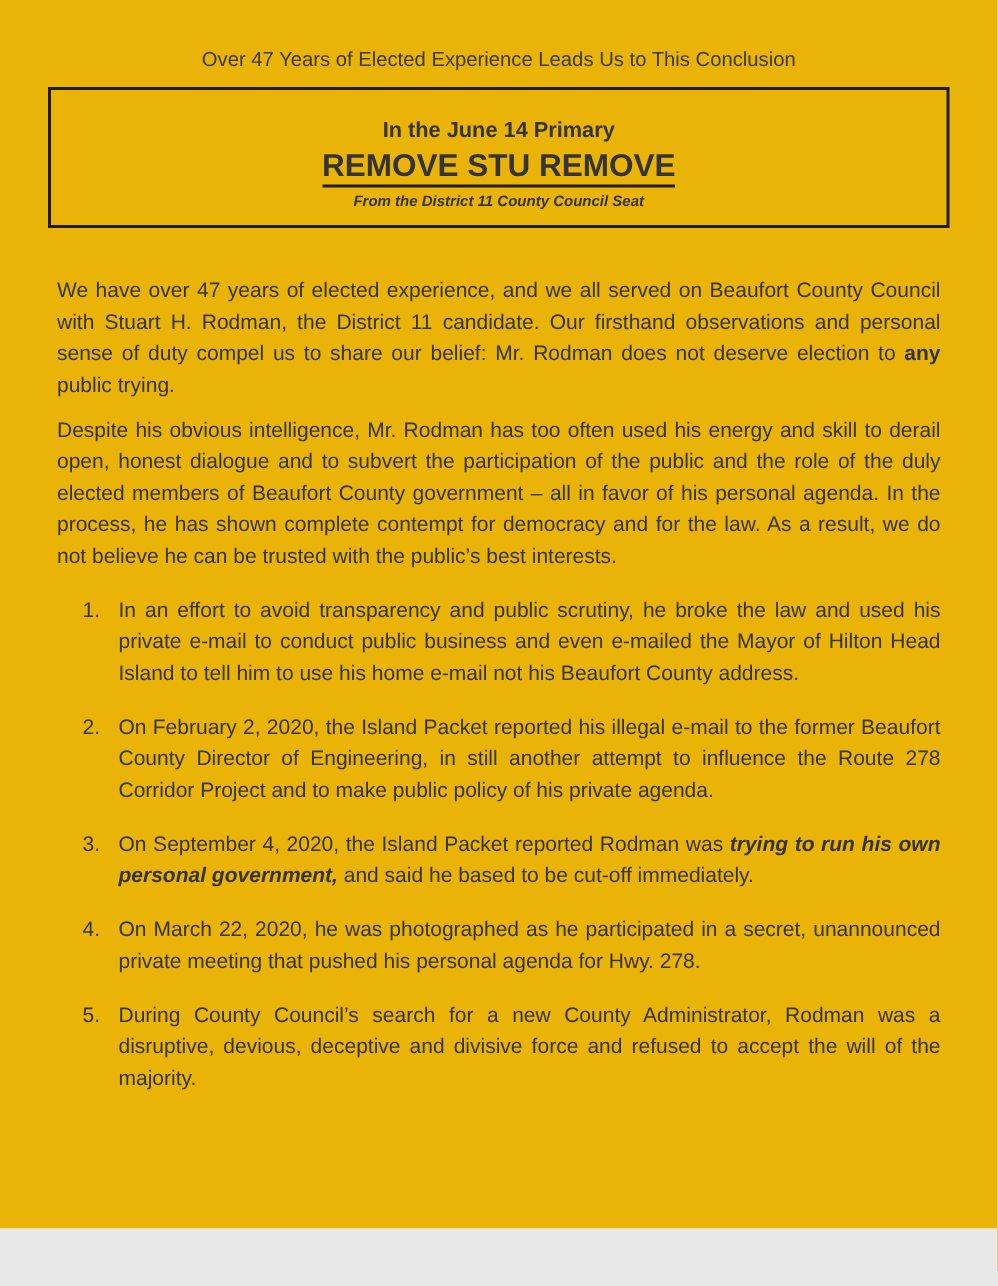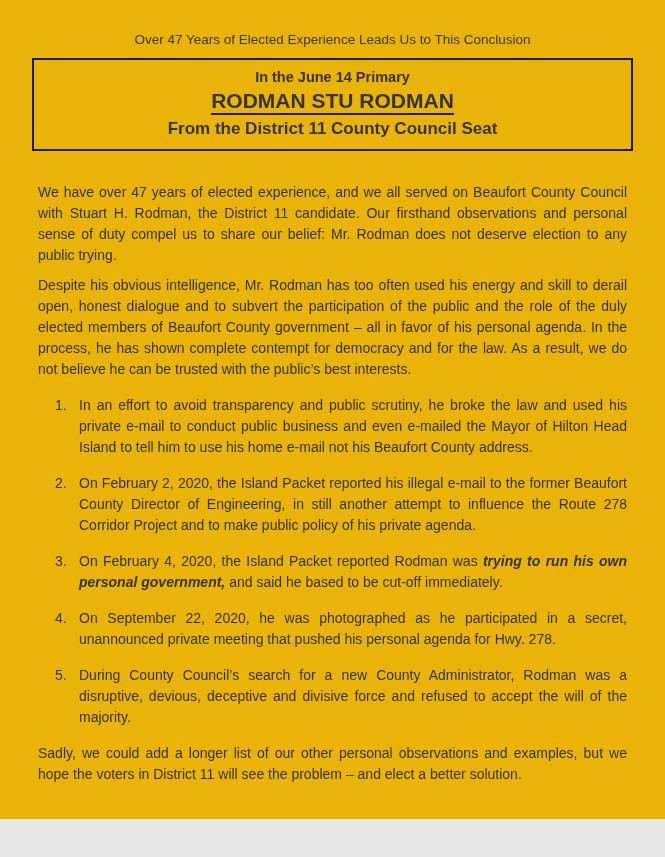--- a/index.html
+++ b/index.html
@@ -18,52 +18,53 @@
   .top-heading {
     text-align: center;
     font-size: 13.5px;
     color: #3a3a3a;
     margin: 2px 0 11px 0;
     font-weight: normal;
   }
   .header-box {
     border: 2px solid #1c1c1c;
     margin: 0 -6px;
-    padding: 7px 10px 10px 10px;
+    padding: 17px 10px 10px 10px;
     text-align: center;
   }
   .header-box .line1 {
     font-size: 14.5px;
     font-weight: bold;
     margin: 2px 0 4px 0;
   }
   .header-box .line2 {
     font-size: 21px;
     font-weight: bold;
     margin: 3px 0 6px 0;
   }
   .header-box .line2 span {
     border-bottom: 2.5px solid #1c1c1c;
     padding-bottom: 1px;
   }
   .header-box .line3 {
-    font-size: 17px;
+    font-size: 10px;
     font-weight: bold;
     margin: 4px 0 0 0;
+    font-style: italic;
   }
   .body-text {
     margin-top: 31px;
     font-size: 14px;
     line-height: 21px;
   }
   .para {
     text-align: justify;
     margin: 0 0 9px 0;
   }
-  .bold { font-weight: normal; }
+  .bold { font-weight: bold; }
   .bold-italic { font-weight: bold; font-style: italic; }
   .facts-list {
     margin: 15px 0 6px 0;
     padding-left: 17px;
   }
   .list-item {
     display: flex;
     margin-bottom: 15px;
   }
   .list-num {
@@ -82,21 +83,21 @@
 </head>
 <body>
 
 <div class="page">
 
   <div class="top-heading">Over 47 Years of Elected Experience Leads Us to This Conclusion</div>
 
   <div class="header-box">
     <div class="line1">In the June 14 Primary</div>
     <div class="line2">
-      <span>RODMAN STU RODMAN</span>
+      <span>REMOVE STU REMOVE</span>
     </div>
     <div class="line3">From the District 11 County Council Seat</div>
   </div>
 
   <div class="body-text">
 
     <p class="para"><span>We have over 47 years of elected experience, and we all served on Beaufort County Council with Stuart H. Rodman, the District 11 candidate. Our firsthand observations and personal sense of duty compel us to share our belief: Mr. Rodman does not deserve election to </span><span class="bold">any</span><span> public trying.</span></p>
 
     <p class="para">Despite his obvious intelligence, Mr. Rodman has too often used his energy and skill to derail open, honest dialogue and to subvert the participation of the public and the role of the duly elected members of Beaufort County government – all in favor of his personal agenda. In the process, he has shown complete contempt for democracy and for the law. As a result, we do not believe he can be trusted with the public’s best interests.</p>
 
@@ -105,28 +106,27 @@
         <div class="list-item">
           <span class="list-num">1.</span>
           <span class="list-body"><span>In an effort to avoid transparency and public scrutiny, he broke the law and used his private e-mail to conduct public business and even e-mailed the Mayor of Hilton Head Island to tell him to use his home e-mail not his Beaufort County address.</span></span>
         </div>
         <div class="list-item">
           <span class="list-num">2.</span>
           <span class="list-body"><span>On February 2, 2020, the Island Packet reported his illegal e-mail to the former Beaufort County Director of Engineering, in still another attempt to influence the Route 278 Corridor Project and to make public policy of his private agenda.</span></span>
         </div>
         <div class="list-item">
           <span class="list-num">3.</span>
-          <span class="list-body"><span>On February 4, 2020, the Island Packet reported Rodman was </span><span class="bold-italic">trying to run his own personal government,</span><span> and said he based to be cut-off immediately.</span></span>
+          <span class="list-body"><span>On September 4, 2020, the Island Packet reported Rodman was </span><span class="bold-italic">trying to run his own personal government,</span><span> and said he based to be cut-off immediately.</span></span>
         </div>
         <div class="list-item">
           <span class="list-num">4.</span>
-          <span class="list-body"><span>On September 22, 2020, he was photographed as he participated in a secret, unannounced private meeting that pushed his personal agenda for Hwy. 278.</span></span>
+          <span class="list-body"><span>On March 22, 2020, he was photographed as he participated in a secret, unannounced private meeting that pushed his personal agenda for Hwy. 278.</span></span>
         </div>
         <div class="list-item">
           <span class="list-num">5.</span>
           <span class="list-body"><span>During County Council’s search for a new County Administrator, Rodman was a disruptive, devious, deceptive and divisive force and refused to accept the will of the majority.</span></span>
         </div>
       </div>
 
-    <p class="closing-para">Sadly, we could add a longer list of our other personal observations and examples, but we hope the voters in District 11 will see the problem – and elect a better solution.</p>
 
   </div>
 </div>
 
 </body></html>

